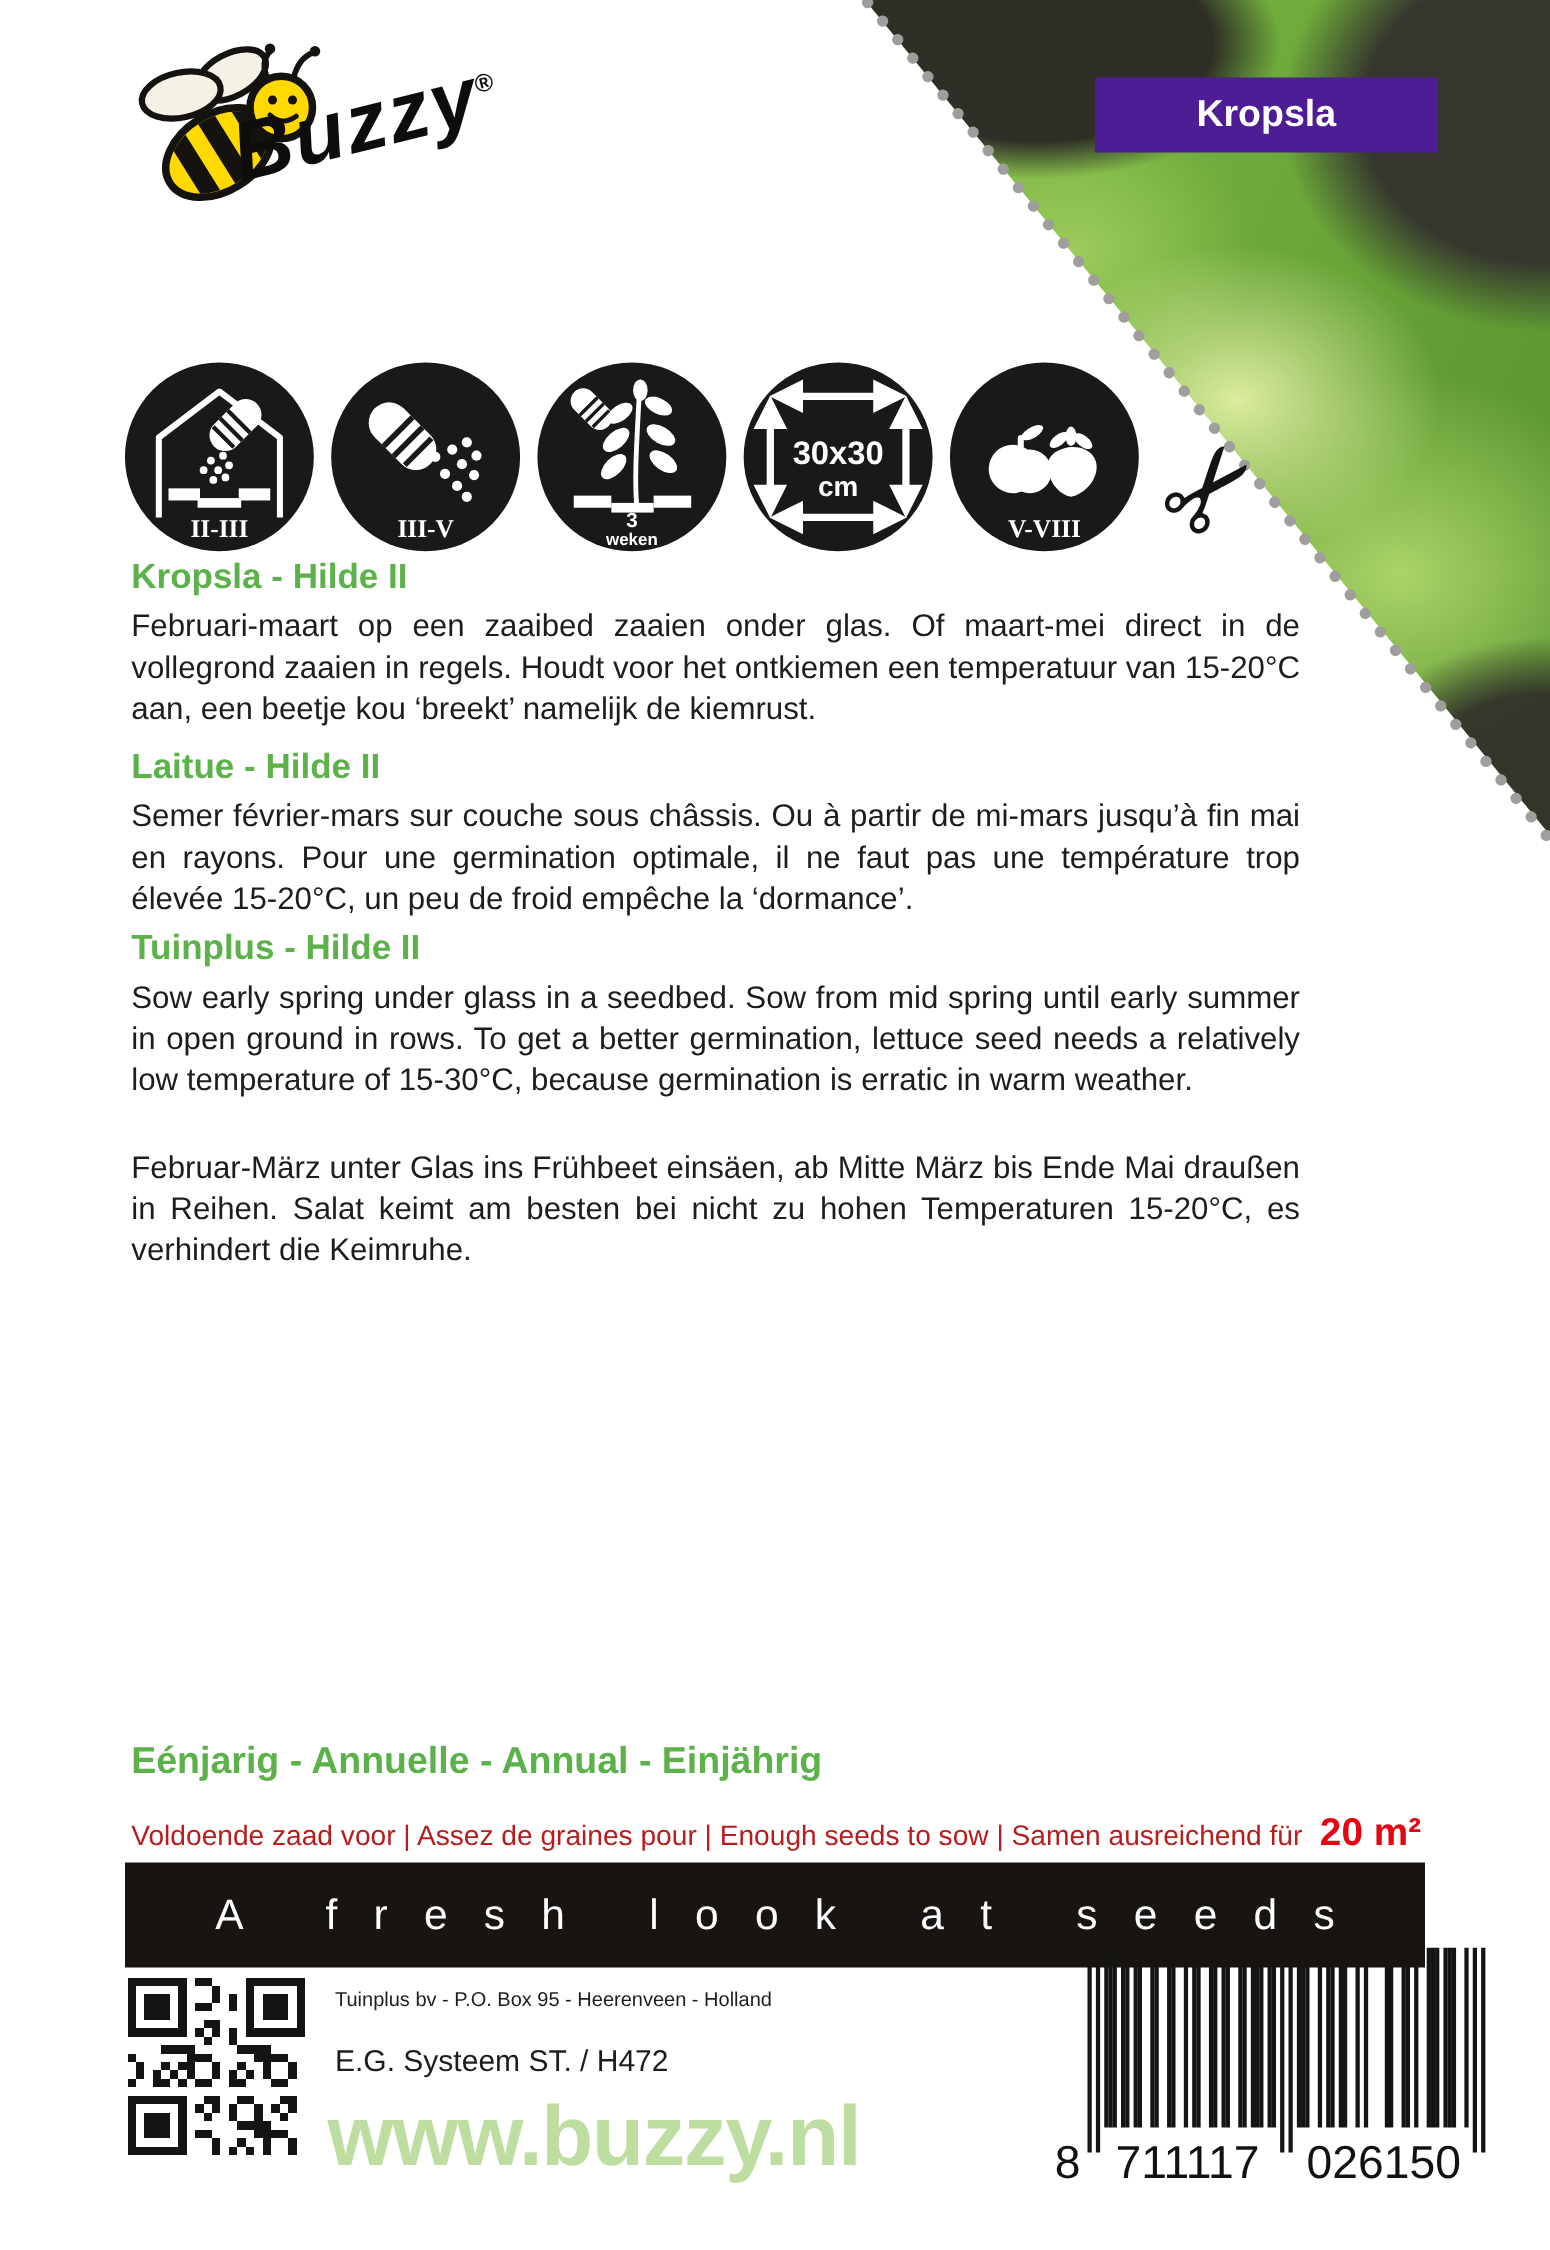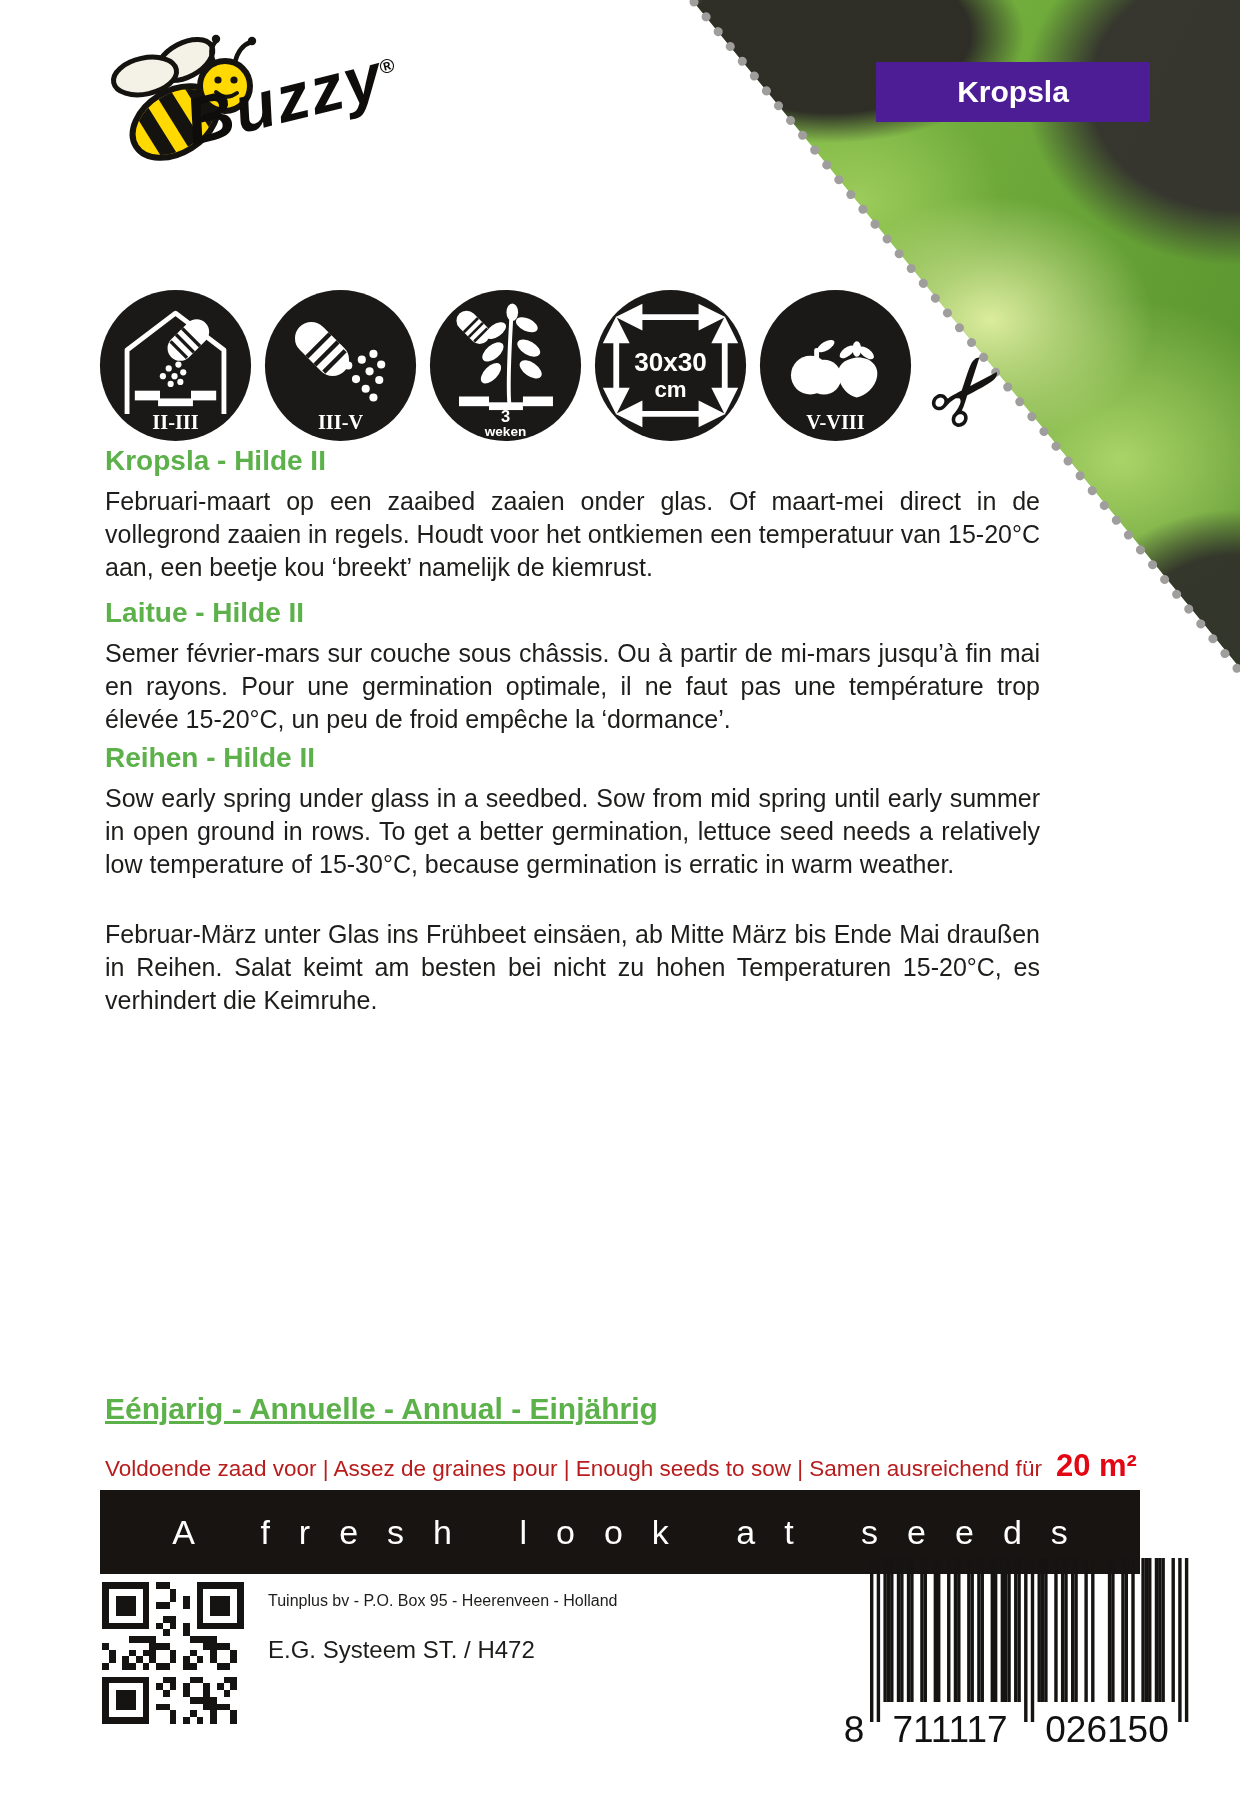--- a/index.html
+++ b/index.html
@@ -41,21 +41,21 @@
   .small-num{font-size:17px;font-weight:bold;fill:#fff;text-anchor:middle;}
   .small-word{font-size:14px;font-weight:bold;fill:#fff;text-anchor:middle;}
   .dimtxt{font-weight:bold;fill:#fff;text-anchor:middle;}
 
   
   .lang{position:absolute;left:105px;width:935px;}
   .lang h3{margin:0;font-size:28px;font-weight:bold;color:#5cb14a;}
   .lang p{margin:8px 0 0 0;font-size:25px;line-height:33px;text-align:justify;}
   .s1{top:445px;}.s2{top:597px;}.s3{top:742px;}.s4{top:910px;}
 
-  .annual{position:absolute;left:105px;top:1392px;font-size:30px;font-weight:bold;color:#5cb14a;text-decoration:underline;}
+  .annual{position:absolute;left:105px;top:1392px;font-size:30px;font-weight:bold;color:#5cb14a;}
 
   .seedsline{position:absolute;left:105px;top:1448px;width:1040px;display:flex;align-items:baseline;gap:14px;white-space:nowrap;}
   .seedsline .lbl{font-size:22.5px;color:#b91c1c;}
   .seedsline .area{font-size:31px;font-weight:bold;color:#e30613;}
 
   
   .tagbar{position:absolute;left:100px;top:1490px;width:1040px;height:84px;background:#171412;}
   .tagbar span{display:block;text-align:center;line-height:84px;color:#fff;font-size:34px;
                letter-spacing:29px;text-indent:29px;white-space:nowrap;}
 
@@ -221,21 +221,21 @@
 
   <div class="lang s1">
     <h3>Kropsla - Hilde II</h3>
     <p>Februari-maart op een zaaibed zaaien onder glas. Of maart-mei direct in de vollegrond zaaien in regels. Houdt voor het ontkiemen een temperatuur van 15-20°C aan, een beetje kou ‘breekt’ namelijk de kiemrust.</p>
   </div>
   <div class="lang s2">
     <h3>Laitue - Hilde II</h3>
     <p>Semer février-mars sur couche sous châssis. Ou à partir de mi-mars jusqu’à fin mai en rayons. Pour une germination optimale, il ne faut pas une température trop élevée 15-20°C, un peu de froid empêche la ‘dormance’.</p>
   </div>
   <div class="lang s3">
-    <h3>Reihen - Hilde II</h3>
+    <h3>Tuinplus - Hilde II</h3>
     <p>Sow early spring under glass in a seedbed. Sow from mid spring until early summer in open ground in rows. To get a better germination, lettuce seed needs a relatively low temperature of 15-30°C, because germination is erratic in warm weather.</p>
   </div>
   <div class="lang s4">
     <p>Februar-März unter Glas ins Frühbeet einsäen, ab Mitte März bis Ende Mai draußen in Reihen. Salat keimt am besten bei nicht zu hohen Temperaturen 15-20°C, es verhindert die Keimruhe.</p>
   </div>
 
   <div class="annual">Eénjarig - Annuelle - Annual - Einjährig</div>
 
   <div class="seedsline">
     <span class="lbl">Voldoende zaad voor | Assez de graines pour | Enough seeds to sow | Samen ausreichend für</span>
@@ -435,20 +435,21 @@
       <rect x="16" y="19" width="1" height="1"></rect>
       <rect x="19" y="19" width="1" height="1"></rect>
       <rect x="10" y="20" width="1" height="1"></rect>
       <rect x="12" y="20" width="1" height="1"></rect>
       <rect x="14" y="20" width="1" height="1"></rect>
       <rect x="16" y="20" width="1" height="1"></rect>
       <rect x="19" y="20" width="1" height="1"></rect>
     </svg>
   <div class="addr1">Tuinplus bv - P.O. Box 95 - Heerenveen - Holland</div>
   <div class="addr2">E.G. Systeem ST. / H472</div>
+  <div class="website">www.buzzy.nl</div>
 
   <svg class="barcode" width="362" height="190" viewBox="0 0 362 190">
     <g>
         <rect x="32.00" y="0" width="3.41" height="164"></rect>
         <rect x="38.70" y="0" width="3.41" height="164"></rect>
         <rect x="45.40" y="0" width="3.41" height="144"></rect>
         <rect x="48.75" y="0" width="3.41" height="144"></rect>
         <rect x="52.10" y="0" width="3.41" height="144"></rect>
         <rect x="58.80" y="0" width="3.41" height="144"></rect>
         <rect x="62.15" y="0" width="3.41" height="144"></rect>

